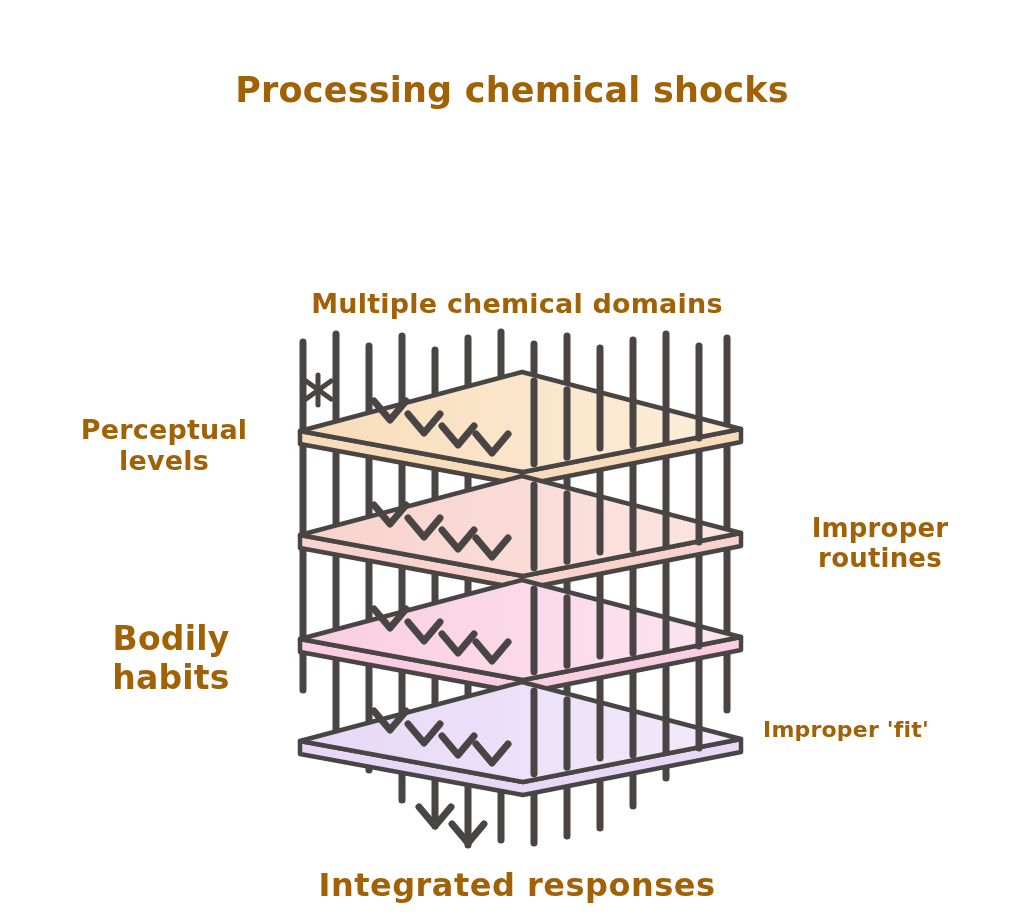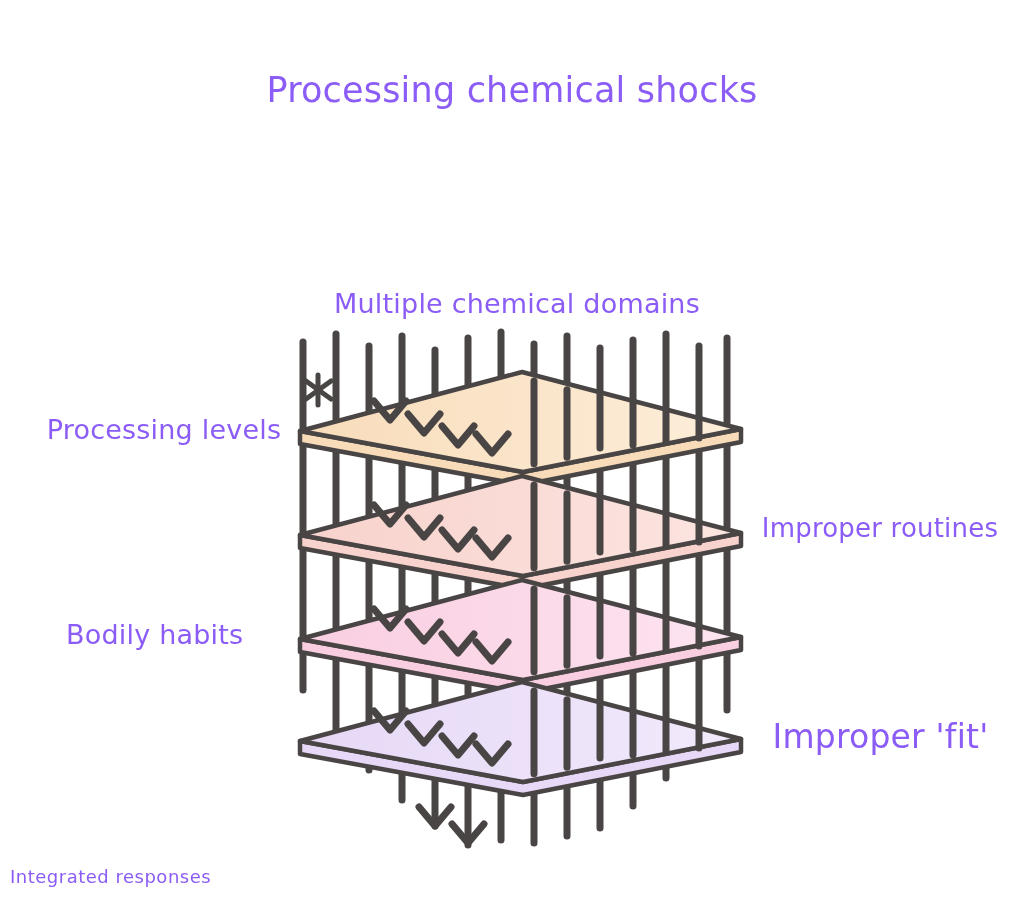--- a/index.html
+++ b/index.html
@@ -1,28 +1,28 @@
 <!DOCTYPE html>
 <html><head>
 <meta charset="utf-8">
 <style>
   html,body{margin:0;padding:0;background:#ffffff;}
   body{width:1024px;height:918px;position:relative;overflow:hidden;
        font-family:"DejaVu Sans", sans-serif;}
   .stage{position:absolute;inset:0;}
-  .label{position:absolute;color:#8b5cf6;font-weight:normal;
+  .label{position:absolute;color:#a16207;font-weight:bold;
          font-family:"DejaVu Sans", sans-serif;
          filter:blur(0.45px);letter-spacing:0.2px;}
   .title{top:70px;left:0;right:0;text-align:center;font-size:35px;}
   .annotation{top:288px;left:10px;right:0;text-align:center;font-size:27px;}
   .left-top{top:414px;left:38px;width:252px;text-align:center;font-size:27px;}
-  .left-bottom{top:619px;left:66px;width:210px;text-align:left;font-size:27px;}
+  .left-bottom{top:619px;left:66px;width:210px;text-align:center;font-size:33px;}
   .right-top{top:513px;left:755px;width:250px;text-align:center;font-size:26px;}
-  .right-bottom{top:717px;left:763px;width:235px;text-align:center;font-size:33px;}
-  .bottom-caption{top:866px;left:10px;right:0;font-size:18px;
+  .right-bottom{top:717px;left:763px;width:235px;font-size:22px;}
+  .bottom-caption{top:866px;left:10px;right:0;text-align:center;font-size:32px;
                   letter-spacing:0.5px;}
   svg{position:absolute;top:0;left:0;}
 </style>
 </head>
 <body>
 
 <div class="stage">
 
   <svg id="diagram-svg" width="1024" height="918" viewBox="0 0 1024 918">
       <defs>
@@ -131,21 +131,21 @@
       <g stroke="#4a4545" stroke-width="7" fill="none" stroke-linecap="round" stroke-linejoin="round">
         <path d="M 419 807 L 435 826 L 451 807"></path>
         <path d="M 452 824 L 468 843 L 484 824"></path>
       </g>
     </svg>
 
   <div class="label title">Processing chemical shocks</div>
 
   <div class="label annotation">Multiple chemical domains</div>
 
-  <div class="label left-top">Processing levels</div>
+  <div class="label left-top">Perceptual levels</div>
 
   <div class="label left-bottom">Bodily habits</div>
 
   <div class="label right-top">Improper routines</div>
 
   <div class="label right-bottom">Improper 'fit'</div>
 
   <div class="label bottom-caption">Integrated responses</div>
 </div>
 

